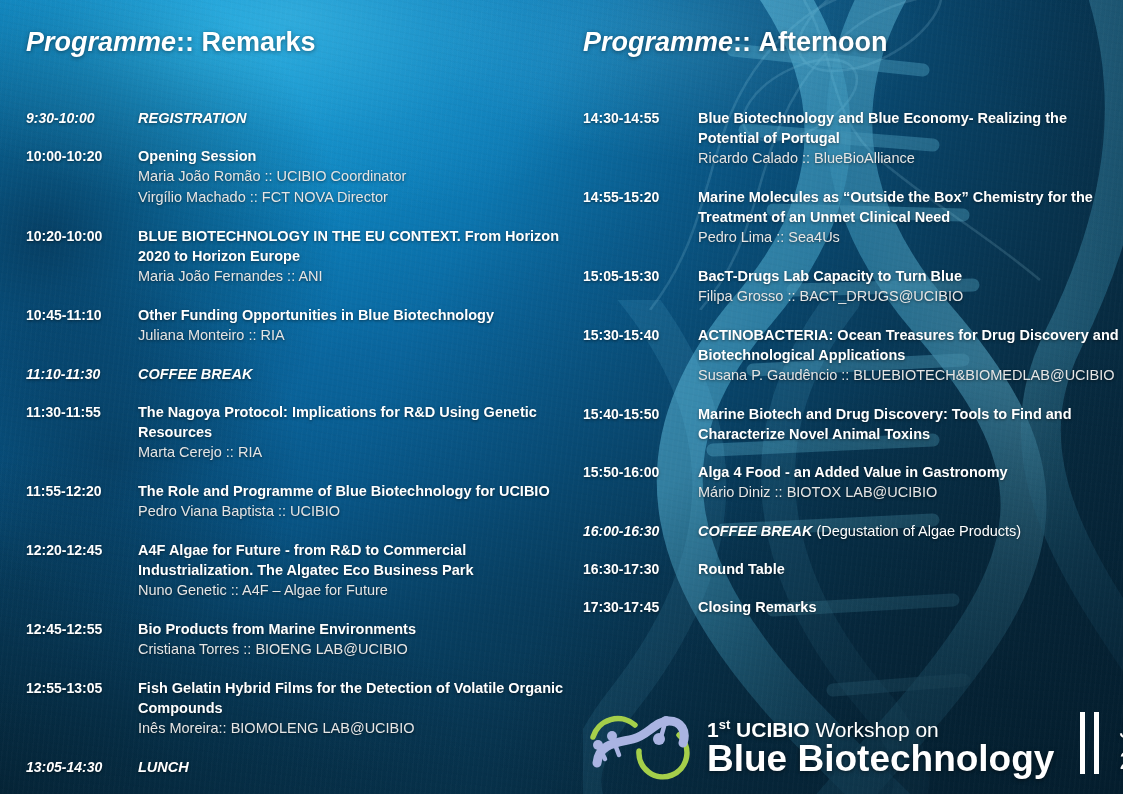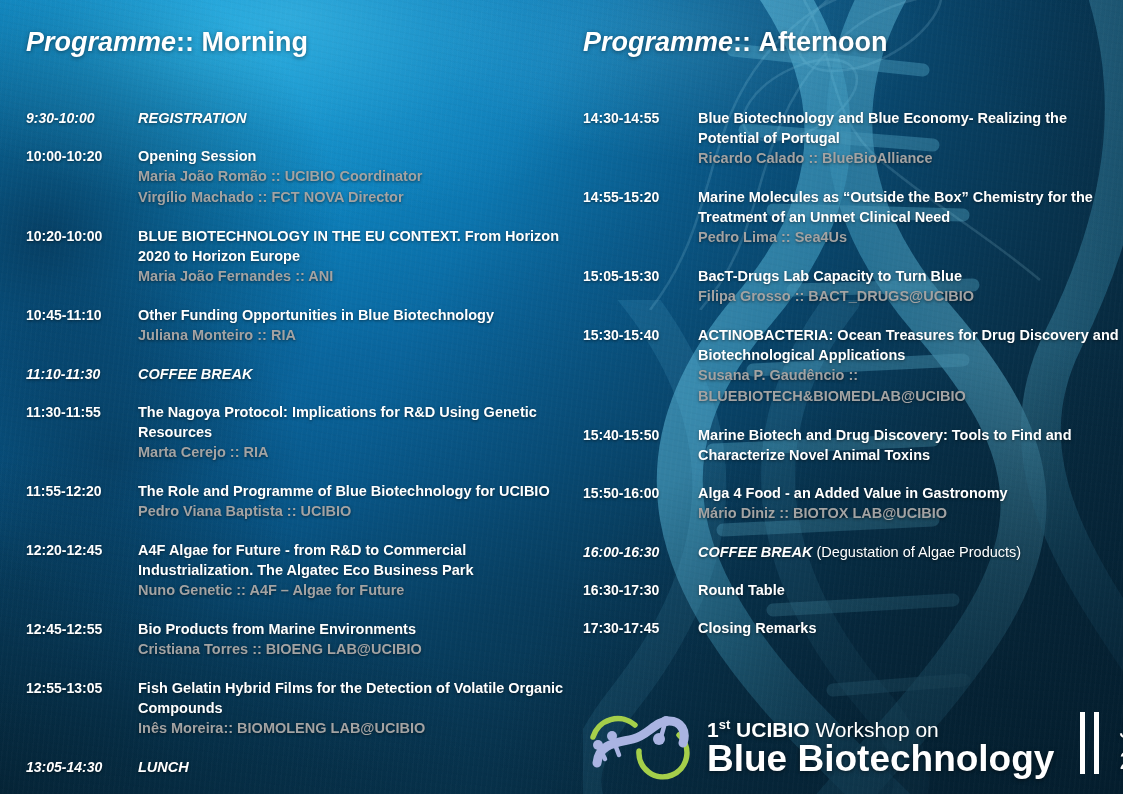--- a/index.html
+++ b/index.html
@@ -103,23 +103,23 @@
   .row-body { flex: 1 1 auto; min-width: 0; }
 
   .row-title {
     font-size: 14.5px;
     font-weight: bold;
     line-height: 20px;
     text-shadow: 0 1px 3px rgba(0,0,0,0.5);
   }
   .row-speaker {
     font-size: 14.5px;
-    font-weight: bold;
+    font-weight: normal;
     line-height: 21px;
-    color: #a3a3a3;
+    color: #e5e5e5;
     text-shadow: 0 1px 3px rgba(0,0,0,0.5);
   }
   .row-note {
     font-weight: normal;
     font-style: normal;
   }
 
   
   .row.is-break .row-time,
   .row.is-break .row-title { font-style: italic; }
@@ -235,21 +235,21 @@
 
   <div class="bg-layer bg-corner-dark"></div>
   <div class="bg-layer bg-glow"></div>
   <div class="bg-layer bg-vignette"></div>
   <div class="bg-layer bg-grain"></div>
 
   <div class="content">
 
     <div class="column col-morning">
       <div class="col-title">
-        <span class="word-italic">Programme</span><span class="word-sep">::</span> <span class="word-plain">Morning</span>
+        <span class="word-italic">Programme</span><span class="word-sep">::</span> <span class="word-plain">Remarks</span>
       </div>
       <div class="sched sched-morning">
           <div class="row is-break">
             <div class="row-time">9:30-10:00</div>
             <div class="row-body">
               <div class="row-title"><span>REGISTRATION</span></div>
             </div>
           </div>
           <div class="row">
             <div class="row-time">10:00-10:20</div>

